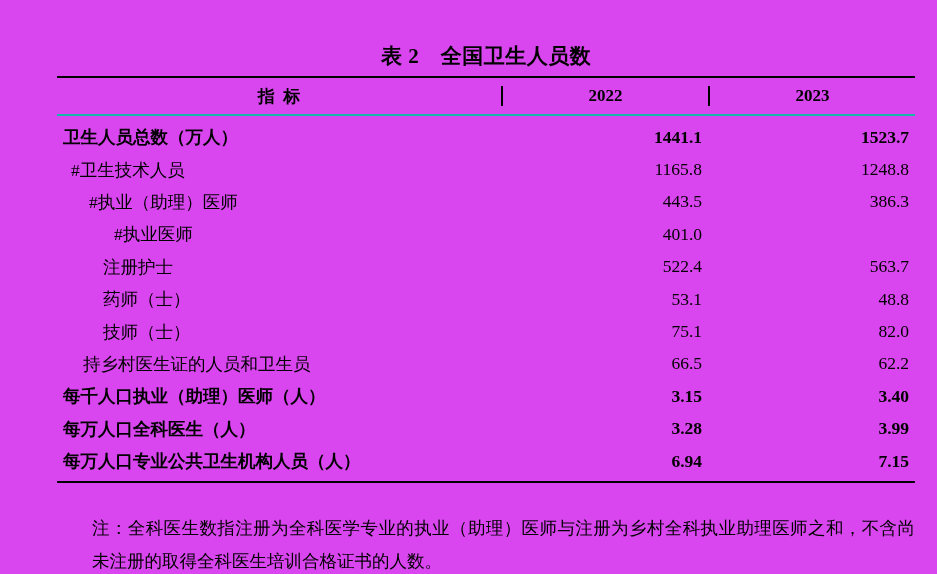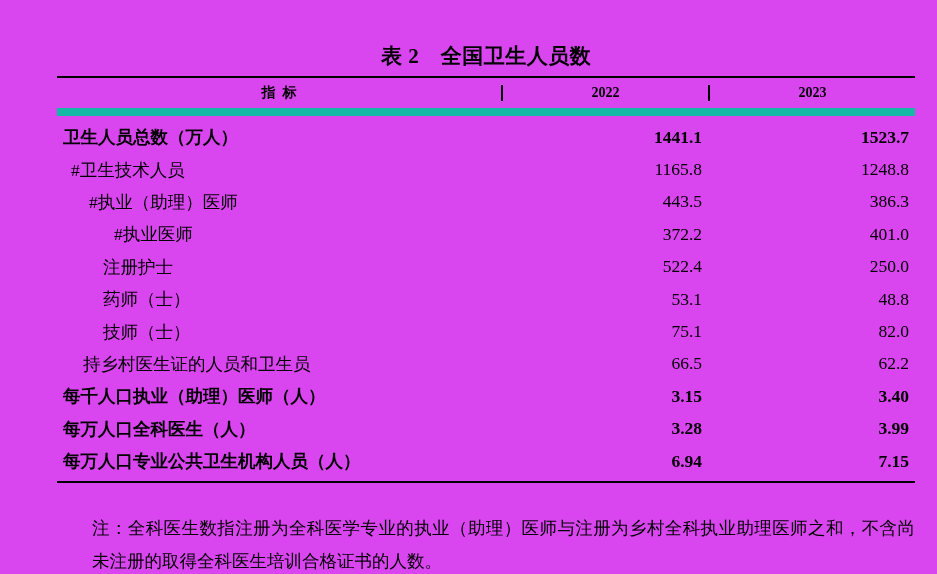--- a/index.html
+++ b/index.html
@@ -21,22 +21,22 @@
     white-space:pre;
   }
 
   .stat-table {
     position:absolute; left:57px; top:76px; width:858px;
     border-top:2.5px solid #000;
     border-bottom:2.5px solid #000;
   }
   .thead {
     display:flex; height:38px;
-    border-bottom:8px solid #14b8a6;
-    font-weight:bold; font-size:14px;align-items:center;
+    border-bottom:2px solid #14b8a6;
+    font-weight:bold; font-size:17px;align-items:center;
   }
   .th { display:flex; align-items:center; justify-content:center; white-space:pre; }
   .col-label { width:444px; }
   .col-num   { width:207px; }
   .thead .col-num { border-left:2px solid #000; }
 
   .tbody { padding:5px 0 4px 0; }
   .tr { display:flex; height:32.4px; align-items:center; font-size:17.5px; }
   .tr .col-label {
     padding-left:6px; white-space:nowrap; overflow:hidden;
@@ -91,28 +91,27 @@
       </div>
 
       <div class="tr ind-doc">
         <div class="td col-label">#执业（助理）医师</div>
         <div class="td col-num">443.5</div>
         <div class="td col-num">386.3</div>
       </div>
 
       <div class="tr ind-pract">
         <div class="td col-label">#执业医师</div>
-        <div class="td col-num">372.2</div>
         <div class="td col-num">401.0</div>
       </div>
 
       <div class="tr ind-sub">
         <div class="td col-label">注册护士</div>
         <div class="td col-num">522.4</div>
-        <div class="td col-num">250.0</div>
+        <div class="td col-num">563.7</div>
       </div>
 
       <div class="tr ind-sub">
         <div class="td col-label">药师（士）</div>
         <div class="td col-num">53.1</div>
         <div class="td col-num">48.8</div>
       </div>
 
       <div class="tr ind-sub">
         <div class="td col-label">技师（士）</div>

